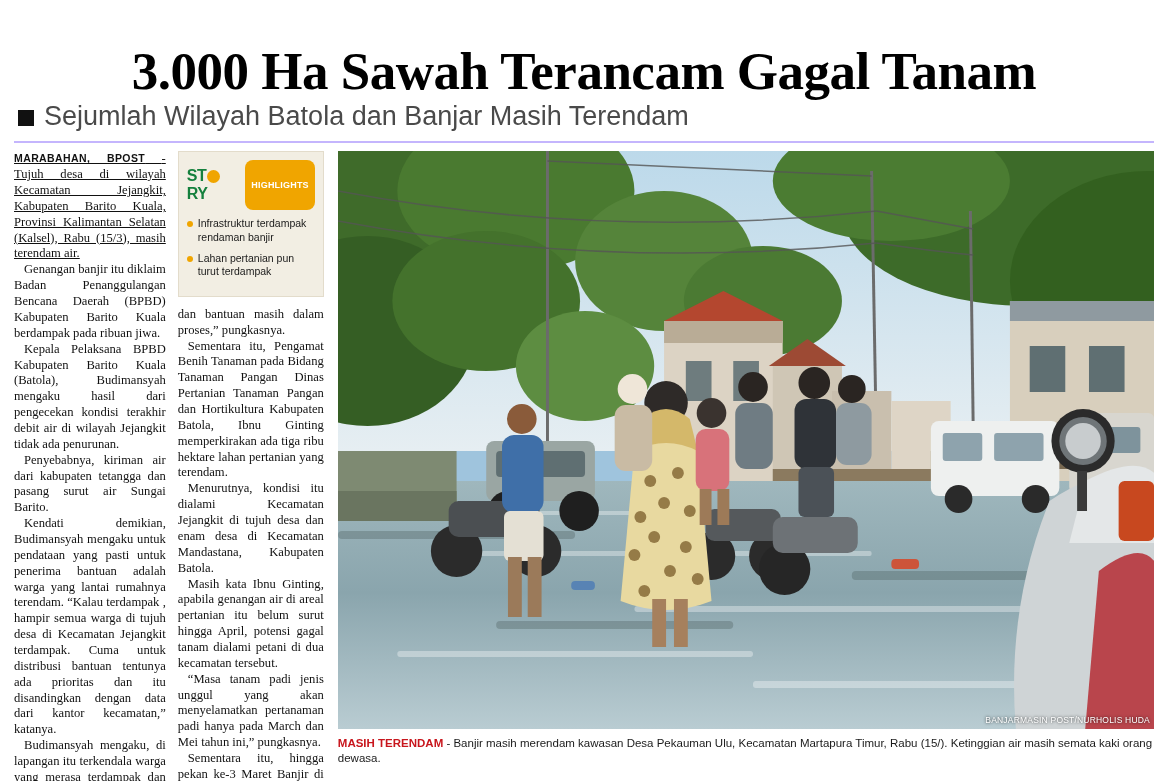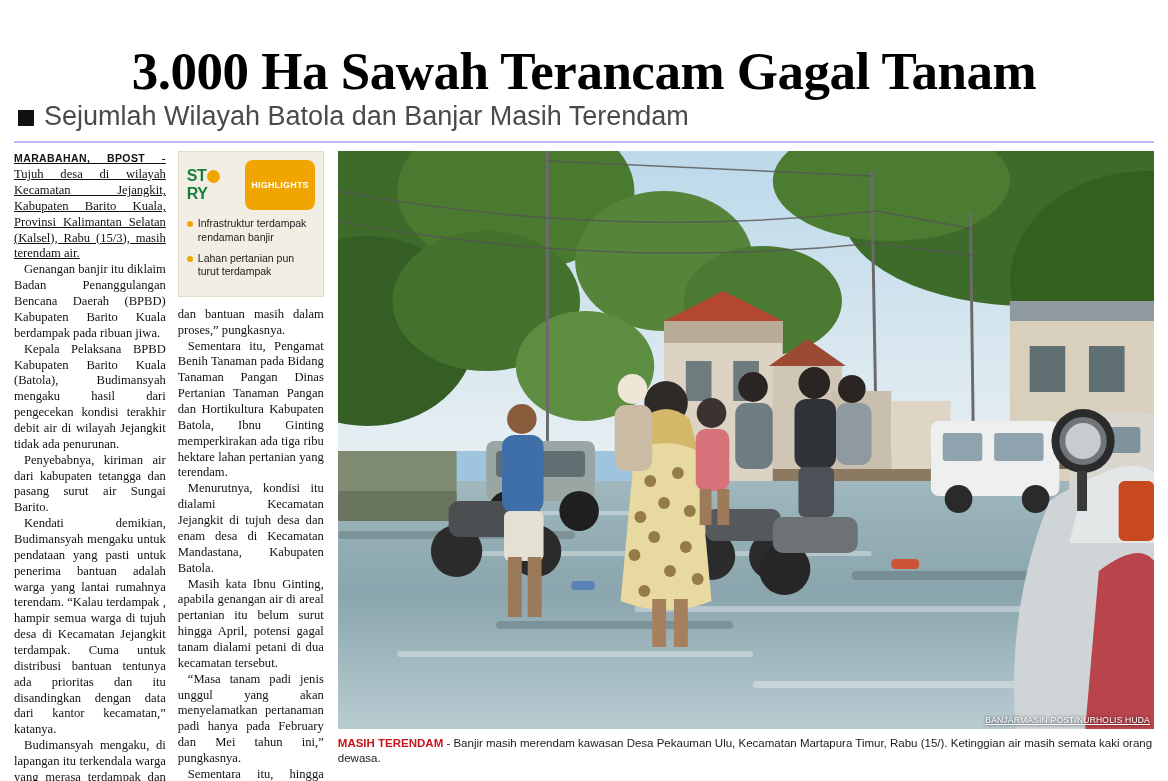--- a/index.html
+++ b/index.html
@@ -179,21 +179,20 @@
   }
   .credit {
     position: absolute;
     right: 4px;
     bottom: 4px;
     font-family: "Liberation Sans", sans-serif;
     font-size: 8.5px;
     color: #ffffff;
     text-shadow: 0 0 3px rgba(0,0,0,0.8);
     letter-spacing: 0.2px;
-    text-decoration: underline;
   }
   .caption {
     margin-top: 7px;
     font-family: "Liberation Sans", sans-serif;
     font-size: 11.5px;
     line-height: 1.3;
     color: #1a1a1a;
   }
   .caption b {
     color: #c8161d;
@@ -258,21 +257,21 @@
           <div class="hl-item">
             <span class="hl-dot"></span>
             <span class="hl-text">Lahan pertanian pun turut terdampak</span>
           </div>
         </div>
 
         <p class="body" style="text-indent:0">dan bantuan masih dalam proses,” pungkasnya.</p>
         <p class="body">Sementara itu, Pengamat Benih Tanaman pada Bidang Tanaman Pangan Dinas Pertanian Tanaman Pangan dan Hortikultura Kabupaten Batola, Ibnu Ginting memperkirakan ada tiga ribu hektare lahan pertanian yang terendam.</p>
         <p class="body">Menurutnya, kondisi itu dialami Kecamatan Jejangkit di tujuh desa dan enam desa di Kecamatan Mandastana, Kabupaten Batola.</p>
         <p class="body">Masih kata Ibnu Ginting, apabila genangan air di areal pertanian itu belum surut hingga April, potensi gagal tanam dialami petani di dua kecamatan tersebut.</p>
-        <p class="body">“Masa tanam padi jenis unggul yang akan menyelamatkan pertanaman padi hanya pada February dan Mei tahun ini,” pungkasnya.</p>
+        <p class="body">“Masa tanam padi jenis unggul yang akan menyelamatkan pertanaman padi hanya pada March dan Mei tahun ini,” pungkasnya.</p>
         <p class="body">Sementara itu, hingga pekan ke-3 Maret Banjir di Kabupaten Banjar masih</p>
       </div>
     </div>
 
     <div class="col col-photo">
       <div class="photo">
         <svg viewBox="0 0 826 578" preserveAspectRatio="none">
           <defs>
             <linearGradient id="sky" x1="0" y1="0" x2="0" y2="1">
               <stop offset="0%" stop-color="#bcd9ea"></stop>

